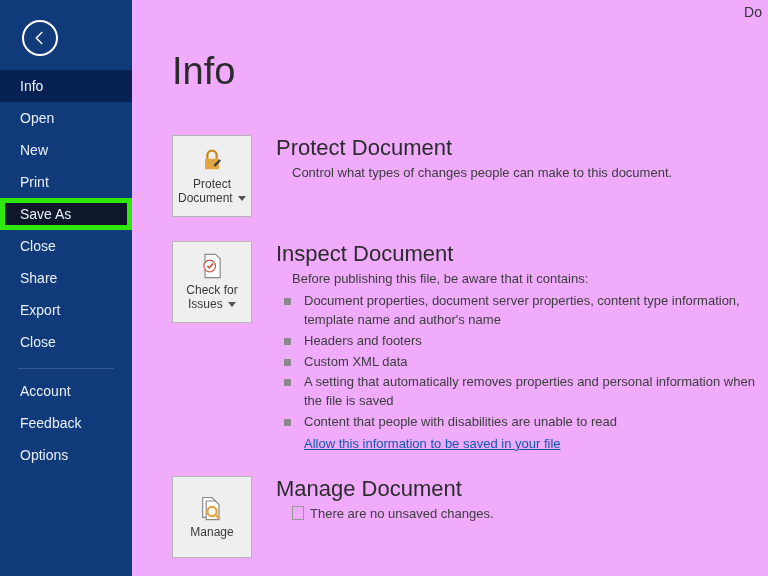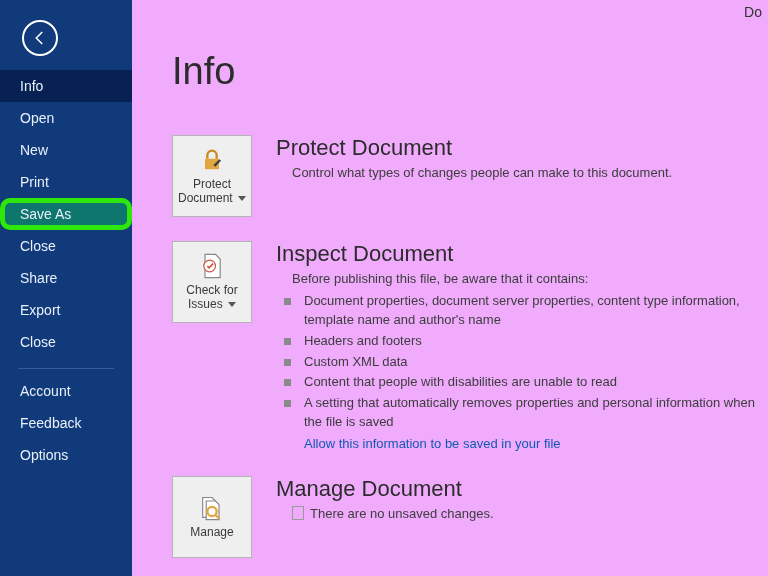--- a/index.html
+++ b/index.html
@@ -3,35 +3,35 @@
 <meta charset="utf-8">
 <style>
   * { box-sizing: border-box; margin: 0; padding: 0; }
   body { font-family: "Segoe UI", Arial, sans-serif; width: 768px; height: 576px; overflow: hidden; background: #d8d8d8; }
   .app { display: flex; width: 768px; height: 576px; }
   .sidebar { width: 132px; background: #103a7a; color: #fff; display: flex; flex-direction: column; }
   .back { width: 36px; height: 36px; border: 2px solid #fff; border-radius: 50%; margin: 20px 0 14px 22px; display: flex; align-items: center; justify-content: center; cursor: pointer; }
   .nav { display: flex; flex-direction: column; }
   .nav-item { padding: 8px 20px; font-size: 14px; color: #eaf0fa; cursor: pointer; }
   .nav-item.active { background: #072155; }
-  .highlight { position: relative; border: 5px solid #2ee80b; border-radius: 10px; padding: 3px 15px; background: #0f766e; }
+  .highlight { position: relative; border: 5px solid #2ee80b; border-radius: 0; padding: 3px 15px; background: #0f172a; }
   .sep { border-top: 1px solid #3a5b99; margin: 10px 18px 6px; }
   .main { flex: 1; background: #f0abfc; position: relative; padding: 0 0 0 0; }
   .topright { position: absolute; top: 4px; right: 6px; font-size: 14px; color: #333; }
   .page-title { font-size: 38px; font-weight: 300; color: #2b2b2b; margin: 50px 0 42px 40px; }
   .section { display: flex; gap: 24px; margin: 0 0 24px 0; padding: 0 10px 0 0; }
   .btn-card { width: 80px; height: 82px; border: 1px solid #b5b5b5; background: #efefef; display: flex; flex-direction: column; align-items: center; justify-content: center; gap: 4px; cursor: pointer; margin-left: 6px; }
   .btn-card .lbl { font-size: 12px; color: #3a3a3a; text-align: center; line-height: 1.15; }
   .sec-content { flex: 1; }
   .sec-title { font-size: 22px; color: #2b2b2b; font-weight: 400; margin-bottom: 4px; }
   .sec-desc { font-size: 13px; color: #3d3d3d; margin-bottom: 6px; margin-left: 16px; }
   ul.items { list-style: none; padding-left: 0; }
   ul.items li { position: relative; padding-left: 28px; font-size: 13px; color: #3d3d3d; line-height: 1.45; margin-bottom: 2px; }
   ul.items li::before { content: ""; position: absolute; left: 8px; top: 6px; width: 7px; height: 7px; background: #8a8a8a; }
-  .link { color: #1259b5; font-size: 13px; cursor: pointer; padding-left: 28px; display: inline-block; }
+  .link { color: #1259b5; text-decoration: underline; font-size: 13px; cursor: pointer; padding-left: 28px; display: inline-block; }
   .caret { display: inline-block; width: 0; height: 0; border-left: 4px solid transparent; border-right: 4px solid transparent; border-top: 5px solid #555; margin-left: 2px; vertical-align: middle; }
   .small-icon { width: 12px; height: 14px; display: inline-block; border: 1px solid #999; position: relative; margin-right: 6px; vertical-align: -2px; }
   .sections { margin-left: 34px; }
 </style>
 </head>
 <body>
 
 <div class="app">
   <div class="sidebar">
     <div class="back">
@@ -86,22 +86,22 @@
             </svg>
           <div class="lbl"><span>Check for Issues</span> <span class="caret"></span></div>
         </div>
         <div class="sec-content">
           <div class="sec-title">Inspect Document</div>
           <div class="sec-desc">Before publishing this file, be aware that it contains:</div>
           <ul class="items">
             <li>Document properties, document server properties, content type information, template name and author's name</li>
             <li>Headers and footers</li>
             <li>Custom XML data</li>
+            <li>A setting that automatically removes properties and personal information when the file is saved</li>
             <li>Content that people with disabilities are unable to read</li>
-            <li>A setting that automatically removes properties and personal information when the file is saved</li>
           </ul>
           <a class="link">Allow this information to be saved in your file</a>
         </div>
       </div>
 
       <div class="section">
         <div class="btn-card">
           <svg width="28" height="28" viewBox="0 0 24 24">
               <path d="M4 3h8l3 3v14H4z" fill="#fff" stroke="#888"></path>
               <path d="M7 6h8l3 3v13H7z" fill="#fff" stroke="#888"></path>

